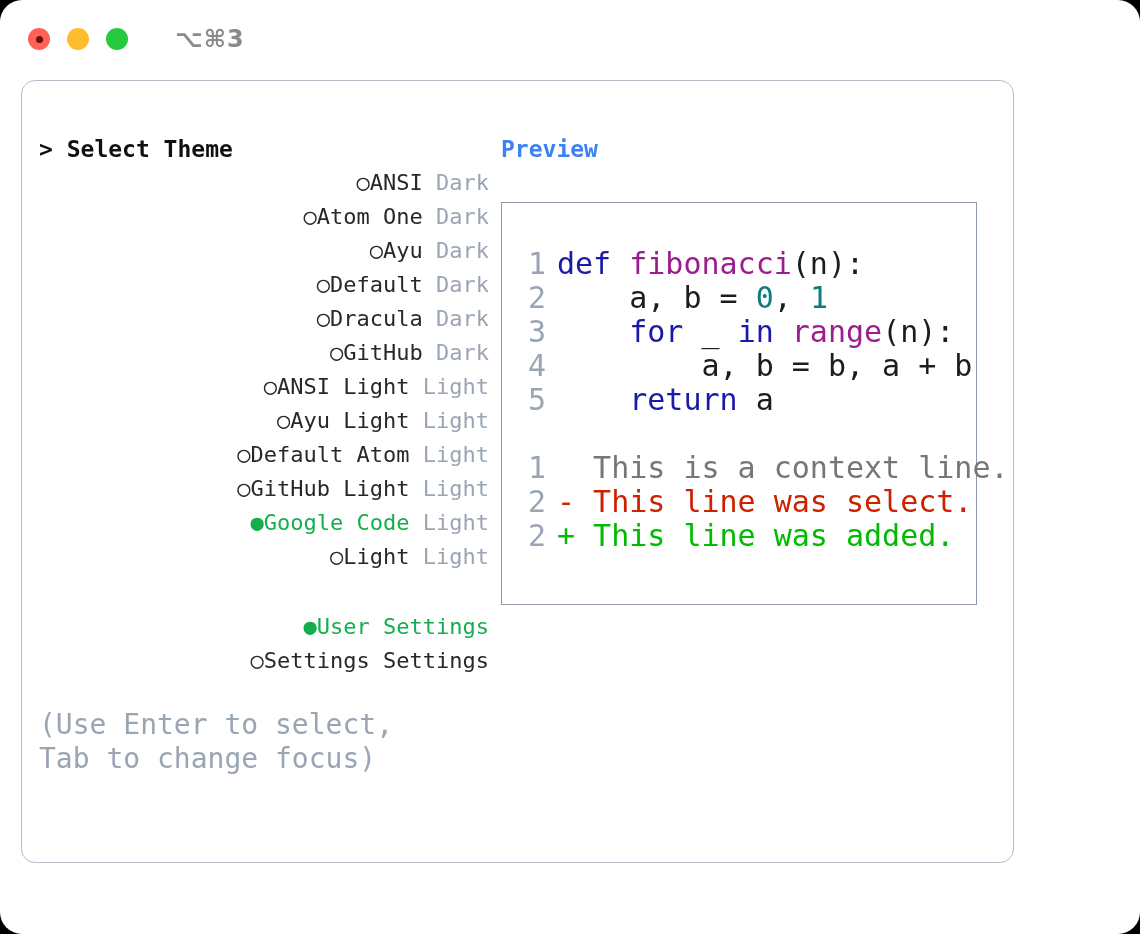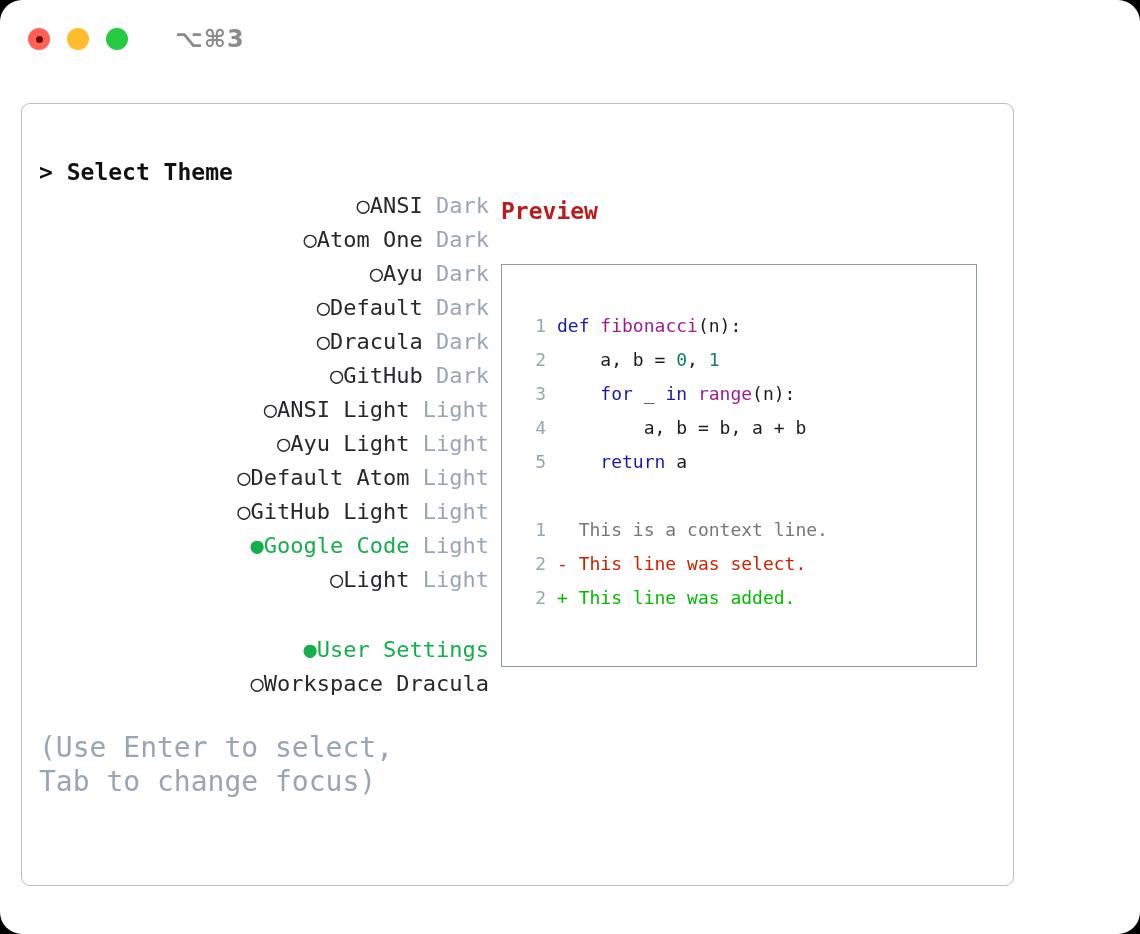--- a/index.html
+++ b/index.html
@@ -65,25 +65,25 @@
     font-weight: 700;
     color: #8b8b8b;
     letter-spacing: 1px;
     white-space: nowrap;
   }
 
   
   .panel {
     position: absolute;
     left: 21px;
-    top: 103px;
+    top: 80px;
     width: 993px;
     height: 783px;
     border: 1.5px solid #b6bec9;
-    border-radius: 9px;
+    border-radius: 14px;
     box-sizing: border-box;
     background: #ffffff;
   }
 
   .cols {
     position: absolute;
     left: 0; top: 0;
     width: 100%; height: 100%;
   }
 
@@ -146,36 +146,35 @@
   .right {
     position: absolute;
     left: 479px;
     top: 51px;
     width: 500px;
   }
   .preview-title {
     font-family: "DejaVu Sans Mono", monospace;
     font-size: 23px;
     font-weight: 700;
-    color: #b91c1c;
-    line-height: 34px;
-    margin-top: 39px;
+    color: #3b82f6;
+    line-height: 34px;
   }
   .codebox {
     margin-top: 36px;
     width: 476px;
     height: 403px;
     border: 1.5px solid #8d99aa;
     box-sizing: border-box;
     background: #ffffff;
     padding: 44px 0 0 18px;
   }
   .code-line {
     font-family: "DejaVu Sans Mono", monospace;
-    font-size: 18px;
+    font-size: 30px;
     line-height: 34px;
     white-space: pre;
   }
   .ln {
     display: inline-block;
     width: 26px;
     text-align: right;
     color: #9aa5b4;
     margin-right: 11px;
   }
@@ -218,21 +217,21 @@
             <div class="row"><span class="marker">○</span><span class="label">Ayu Light</span><span class="variant"> Light</span></div>
             <div class="row"><span class="marker">○</span><span class="label">Default Atom</span><span class="variant"> Light</span></div>
             <div class="row"><span class="marker">○</span><span class="label">GitHub Light</span><span class="variant"> Light</span></div>
             <div class="row selected"><span class="marker">●</span><span class="label">Google Code</span><span class="variant"> Light</span></div>
             <div class="row"><span class="marker">○</span><span class="label">Light</span><span class="variant"> Light</span></div>
           </div>
 
         <div class="spacer-lg"></div>
         <div id="apply-list">
             <div class="row selected"><span class="marker">●</span><span class="label">User Settings</span></div>
-            <div class="row"><span class="marker">○</span><span class="label">Workspace Dracula</span></div>
+            <div class="row"><span class="marker">○</span><span class="label">Settings Settings</span></div>
           </div>
 
         <div class="spacer-md"></div>
         <div class="hint">(Use Enter to select, Tab to change focus)</div>
       </div>
 
       <div class="right">
         <div class="preview-title">Preview</div>
         <div class="codebox">
           <div id="code-lines">

